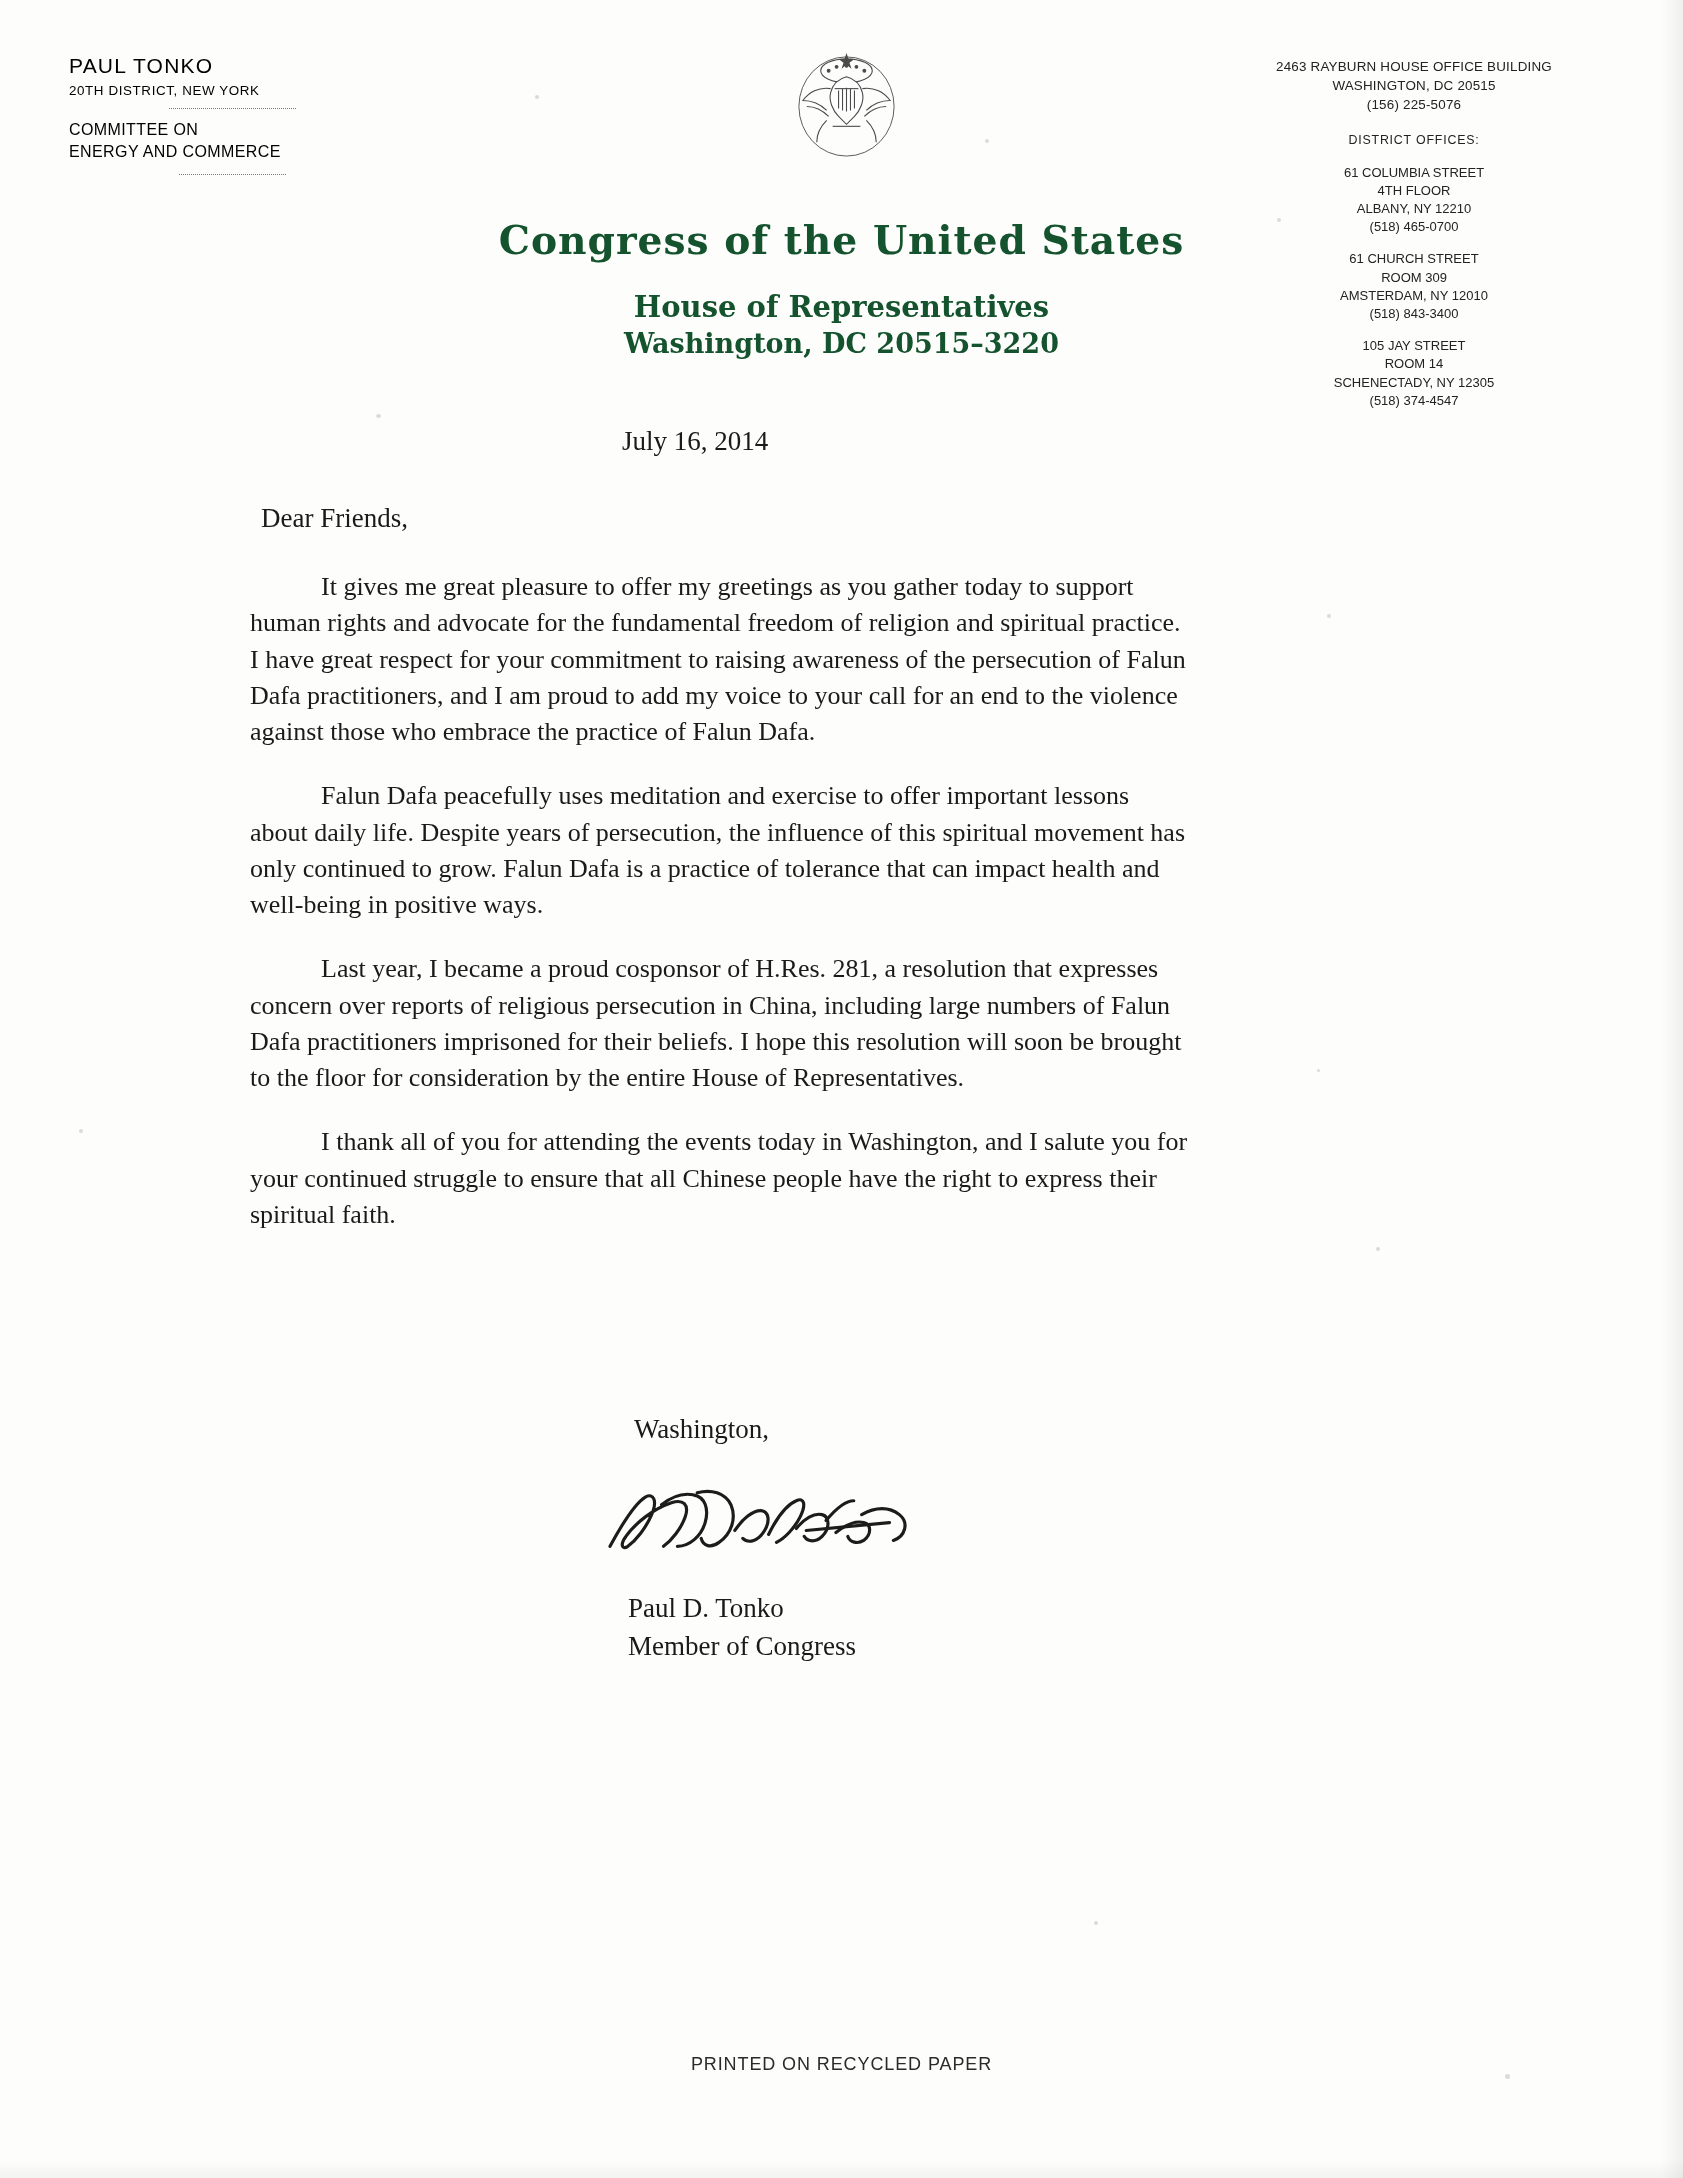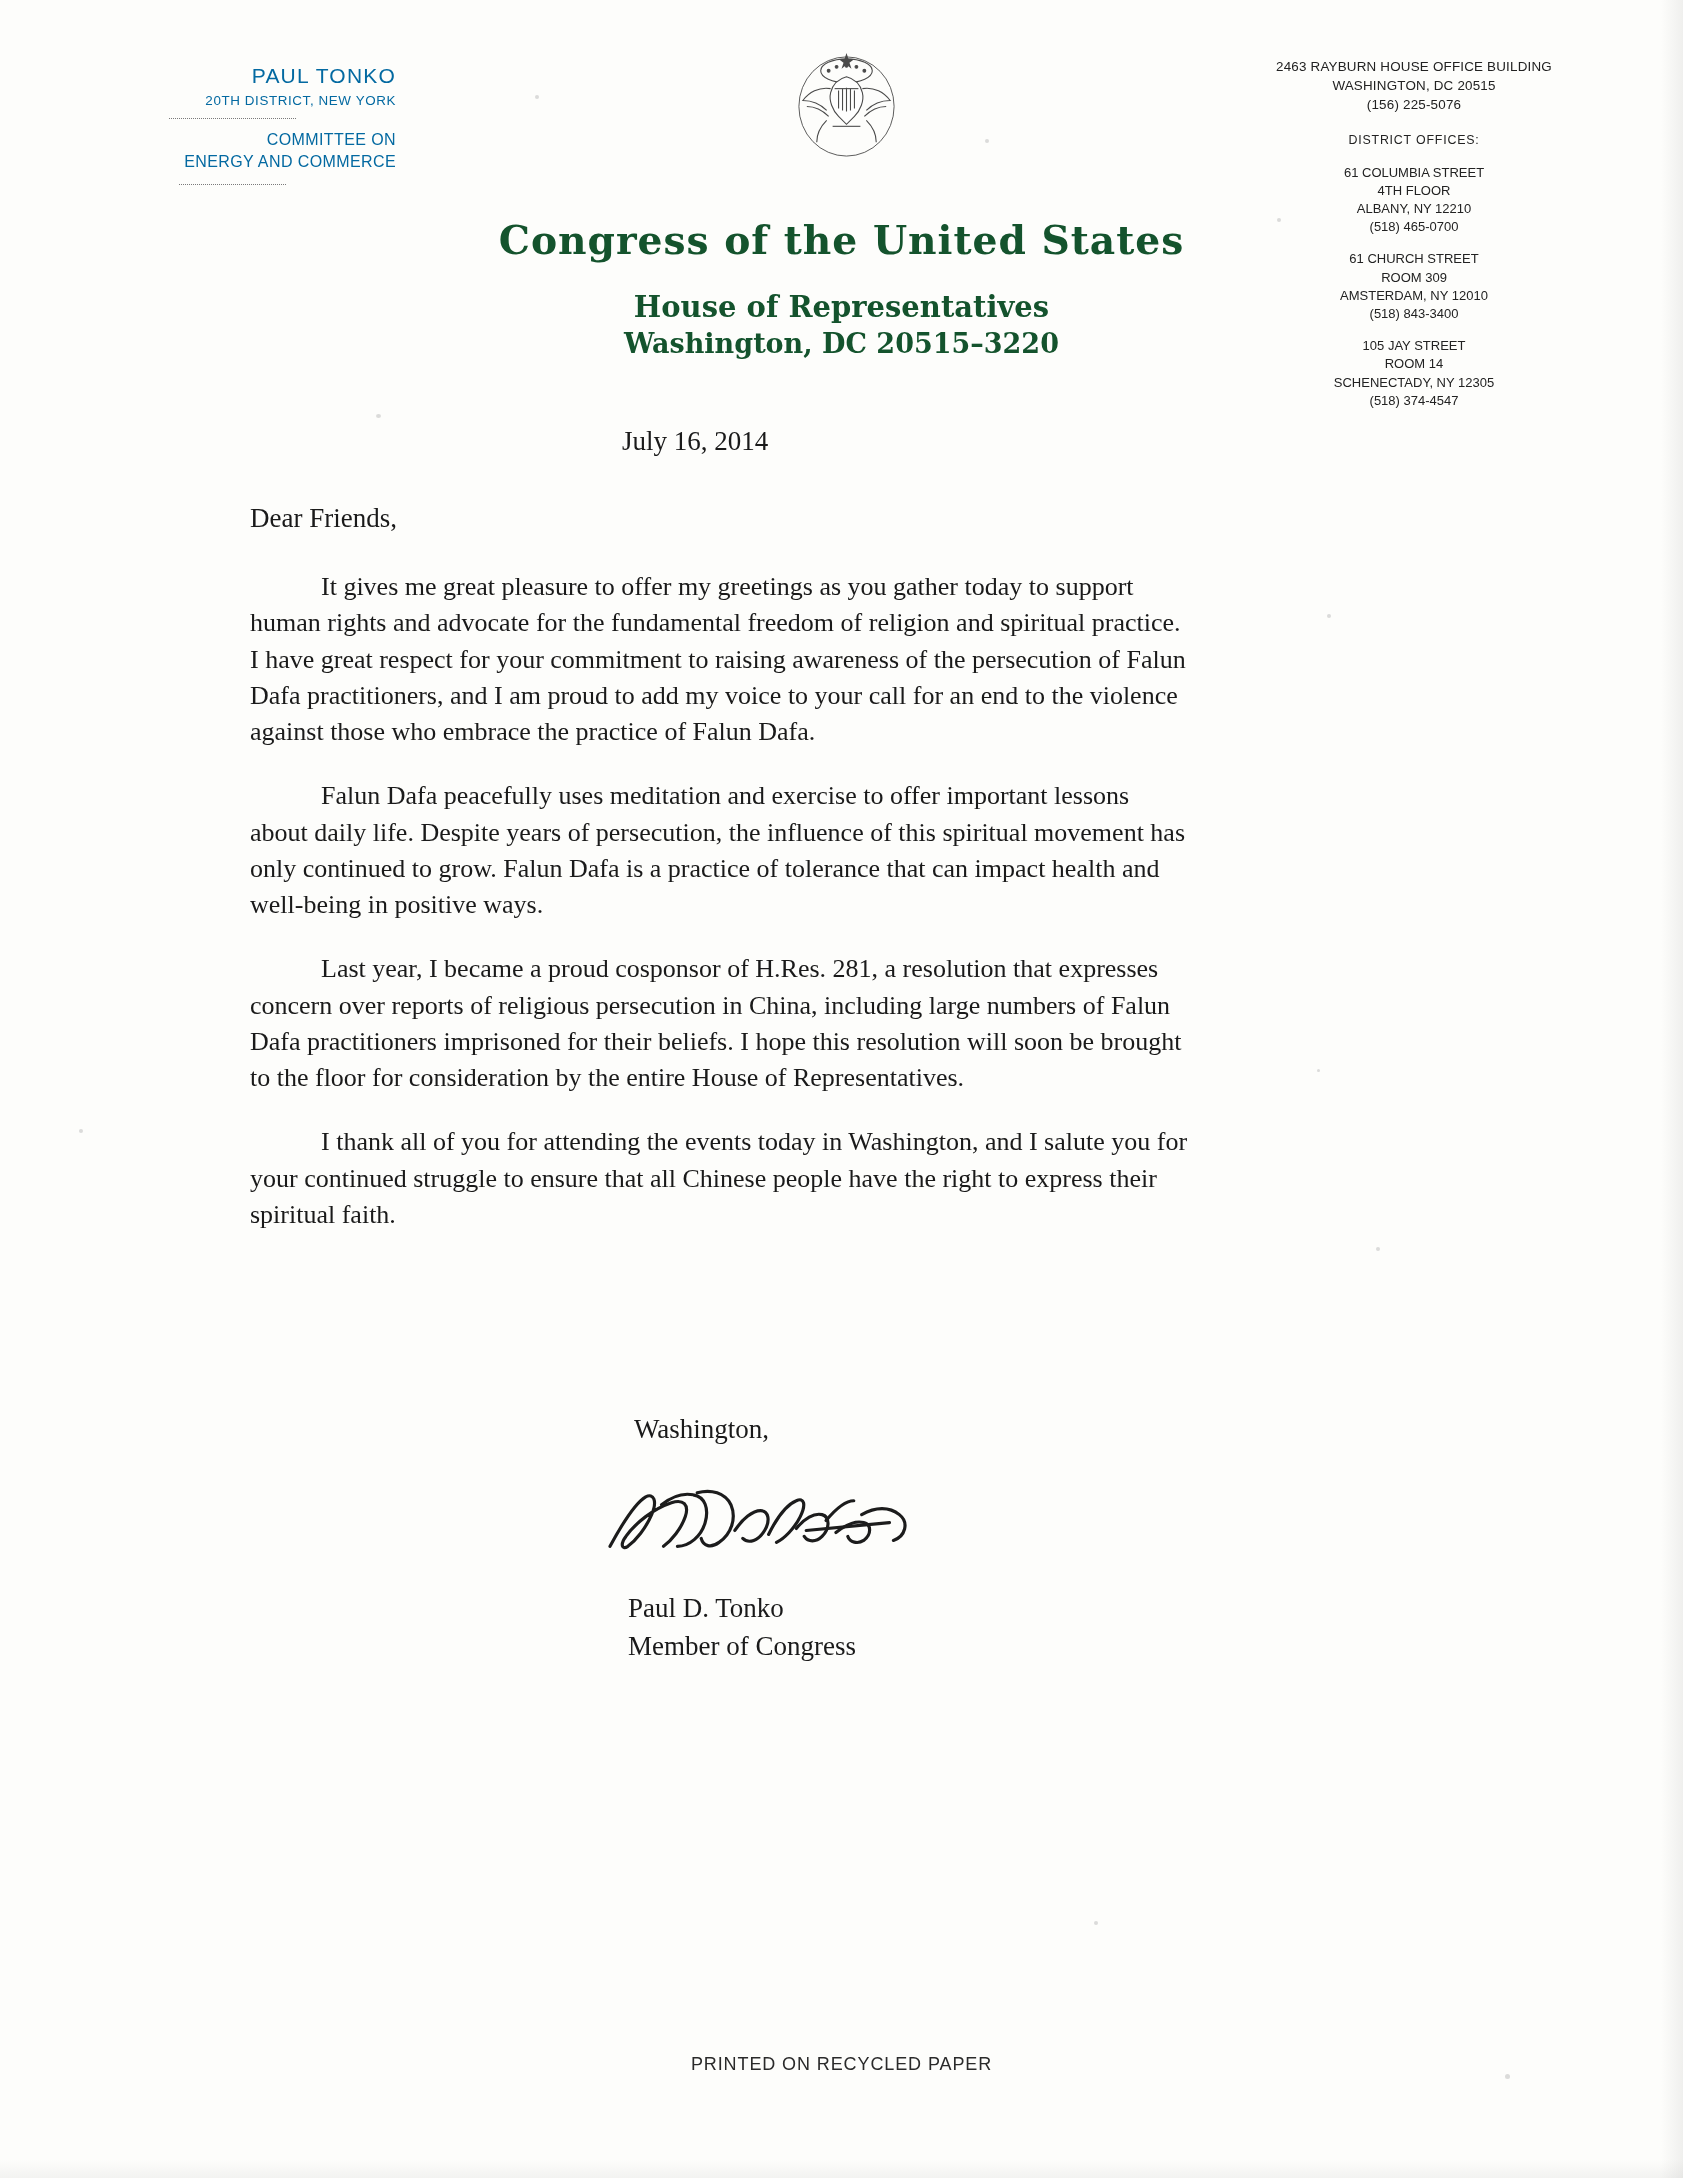--- a/index.html
+++ b/index.html
@@ -35,25 +35,25 @@
     position: absolute;
     left: 0; bottom: 0;
     width: 1683px; height: 18px;
     background: linear-gradient(to bottom, rgba(255,255,255,0), rgba(120,120,120,0.08));
   }
 
   
   .letterhead-left {
     position: absolute;
     left: 69px;
-    top: 64px;
+    top: 54px;
     width: 327px;
-    text-align: right;
+    text-align: left;
     font-family: "Liberation Sans", sans-serif;
-    color: #0369a1;
+    color: #000000;
   }
   .lh-name {
     font-size: 21px;
     letter-spacing: 1.2px;
   }
   .lh-district {
     font-size: 13.4px;
     letter-spacing: 0.6px;
     margin-top: 5px;
   }
@@ -138,21 +138,21 @@
 
   
   .date-line {
     position: absolute;
     left: 622px;
     top: 426px;
     font-size: 27px;
   }
   .salutation {
     position: absolute;
-    left: 250px;
+    left: 261px;
     top: 503px;
     font-size: 27px;
   }
 
   .letter-body {
     position: absolute;
     left: 250px;
     top: 569px;
     width: 941px;
     font-size: 26px;

